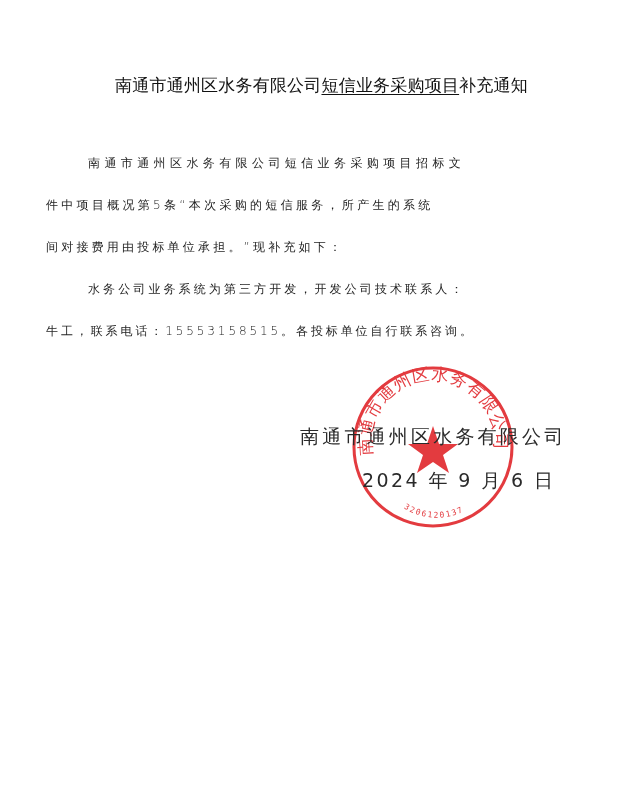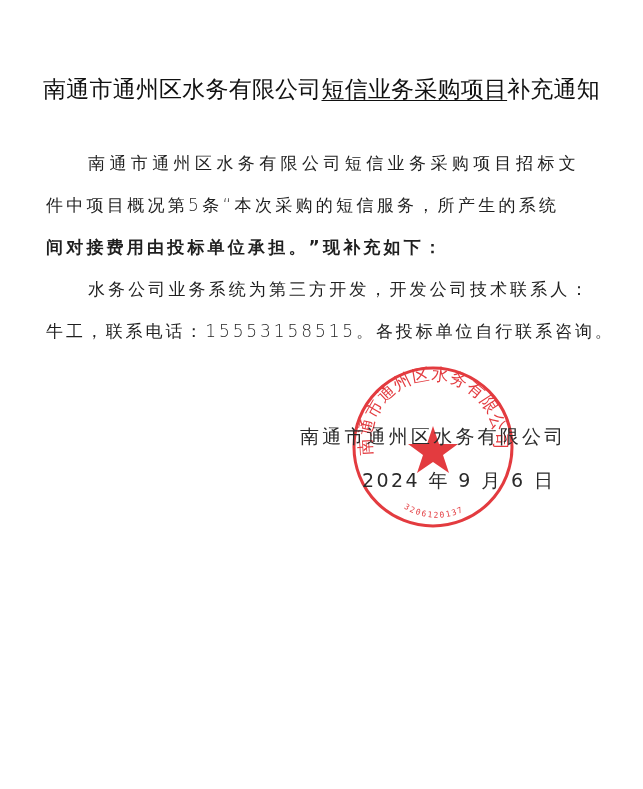--- a/index.html
+++ b/index.html
@@ -15,57 +15,57 @@
       font-family: "DejaVu Serif", "Liberation Serif", serif;
       color: #1a1a1a;
     }
     .title {
       position: absolute;
       left: 0;
       top: 74px;
       width: 643px;
       text-align: center;
       font-family: Liberation Serif, serif;
-      font-size: 23px;
+      font-size: 17px;
       font-weight: normal;
       letter-spacing: 0.2px;
       color: #111;
       white-space: nowrap;
     }
     .title .ul {
       text-decoration: underline;
       text-underline-offset: 3px;
       text-decoration-thickness: 1px;
     }
     .para {
       position: absolute;
       left: 46px;
       width: 560px;
-      font-size: 17px;
+      font-size: 12px;
       line-height: 42px;
       letter-spacing: 4.2px;
       color: #1f1f1f;
       text-align: justify;
       font-family: "DejaVu Sans", "Liberation Sans", sans-serif;
       font-weight: 300;
     }
     .line {
       display: block;
       white-space: nowrap;
     }
     .indent {
       padding-left: 42px;
     }
     .p1 { top: 142px; }
     .p2 { top: 268px; }
     .p2 .l1 { letter-spacing: 3.1px; }
     .p2 .l2 { letter-spacing: 2.9px; }
     .p1 .l1 { letter-spacing: 4.4px; }
     .p1 .l2 { letter-spacing: 3.3px; }
-    .p1 .l3 { letter-spacing: 3.2px; font-weight: bold; }
+    .p1 .l3 { letter-spacing: 3.2px; }
     .sig {
       position: absolute;
       left: 300px;
       top: 424px;
       width: 260px;
       font-family: "DejaVu Sans", "Liberation Sans", sans-serif;
       font-size: 19px;
       letter-spacing: 3.2px;
       color: #2a2a2a;
       z-index: 2;

